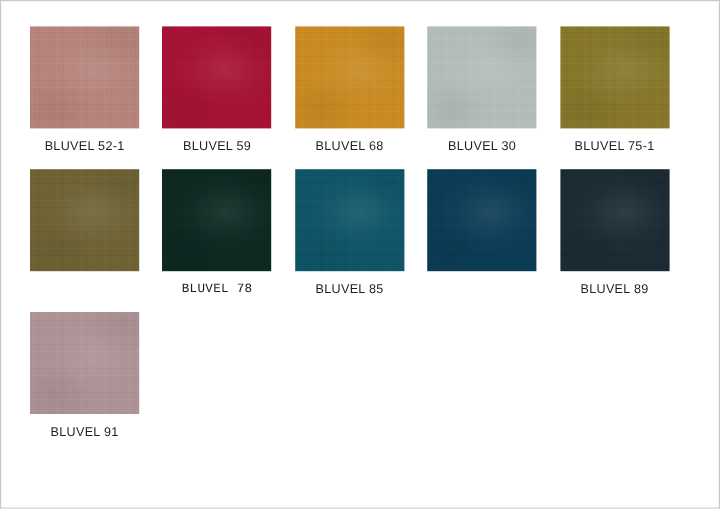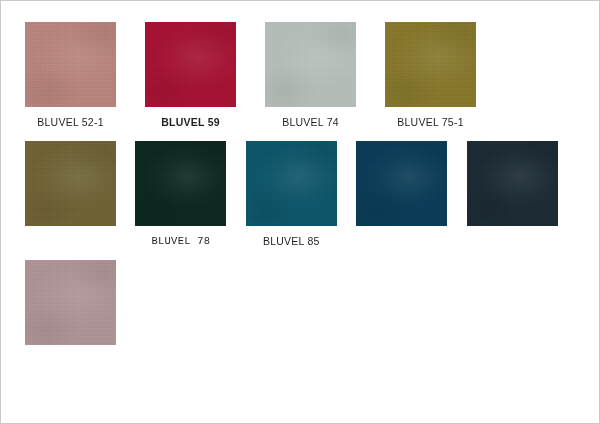--- a/index.html
+++ b/index.html
@@ -109,29 +109,37 @@
             <div class="chip-sheen"></div>
           </div>
           <div class="swatch-label" style="color: rgb(35, 31, 32);">BLUVEL 52-1</div>
         </div>
         <div class="swatch-cell">
           <div class="chip-wrap">
             <div class="chip" style="background-color: rgb(165, 18, 51);"></div>
             <div class="chip-tex"></div>
             <div class="chip-sheen"></div>
           </div>
-          <div class="swatch-label" style="color: rgb(35, 31, 32); font-weight: bold;">BLUVEL 59</div>
+          <div class="swatch-label" style="color: rgb(35, 31, 32);">BLUVEL 59</div>
+        </div>
+        <div class="swatch-cell">
+          <div class="chip-wrap">
+            <div class="chip" style="background-color: rgb(201, 138, 34);"></div>
+            <div class="chip-tex"></div>
+            <div class="chip-sheen"></div>
+          </div>
+          <div class="swatch-label" style="color: rgb(35, 31, 32);">BLUVEL 68</div>
         </div>
         <div class="swatch-cell">
           <div class="chip-wrap">
             <div class="chip" style="background-color: rgb(179, 188, 183);"></div>
             <div class="chip-tex"></div>
             <div class="chip-sheen"></div>
           </div>
-          <div class="swatch-label" style="color: rgb(35, 31, 32);">BLUVEL 74</div>
+          <div class="swatch-label" style="color: rgb(35, 31, 32);">BLUVEL 30</div>
         </div>
         <div class="swatch-cell">
           <div class="chip-wrap">
             <div class="chip" style="background-color: rgb(133, 118, 42);"></div>
             <div class="chip-tex"></div>
             <div class="chip-sheen"></div>
           </div>
           <div class="swatch-label" style="color: rgb(35, 31, 32);">BLUVEL 75-1</div>
         </div>
       </div>
@@ -165,25 +173,27 @@
             <div class="chip-tex"></div>
             <div class="chip-sheen"></div>
           </div>
         </div>
         <div class="swatch-cell">
           <div class="chip-wrap">
             <div class="chip" style="background-color: rgb(27, 42, 51);"></div>
             <div class="chip-tex"></div>
             <div class="chip-sheen"></div>
           </div>
+          <div class="swatch-label" style="color: rgb(35, 31, 32);">BLUVEL 89</div>
         </div>
       </div>
       <div class="swatch-row">
         <div class="swatch-cell">
           <div class="chip-wrap">
             <div class="chip" style="background-color: rgb(172, 146, 149);"></div>
             <div class="chip-tex"></div>
             <div class="chip-sheen"></div>
           </div>
+          <div class="swatch-label" style="color: rgb(35, 31, 32);">BLUVEL 91</div>
         </div>
       </div>
     </div>
 </div>
 
 </body></html>

